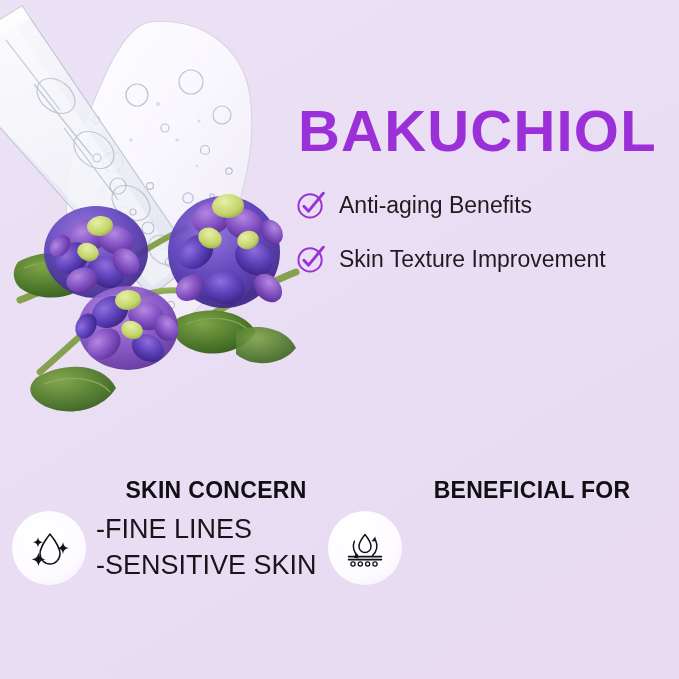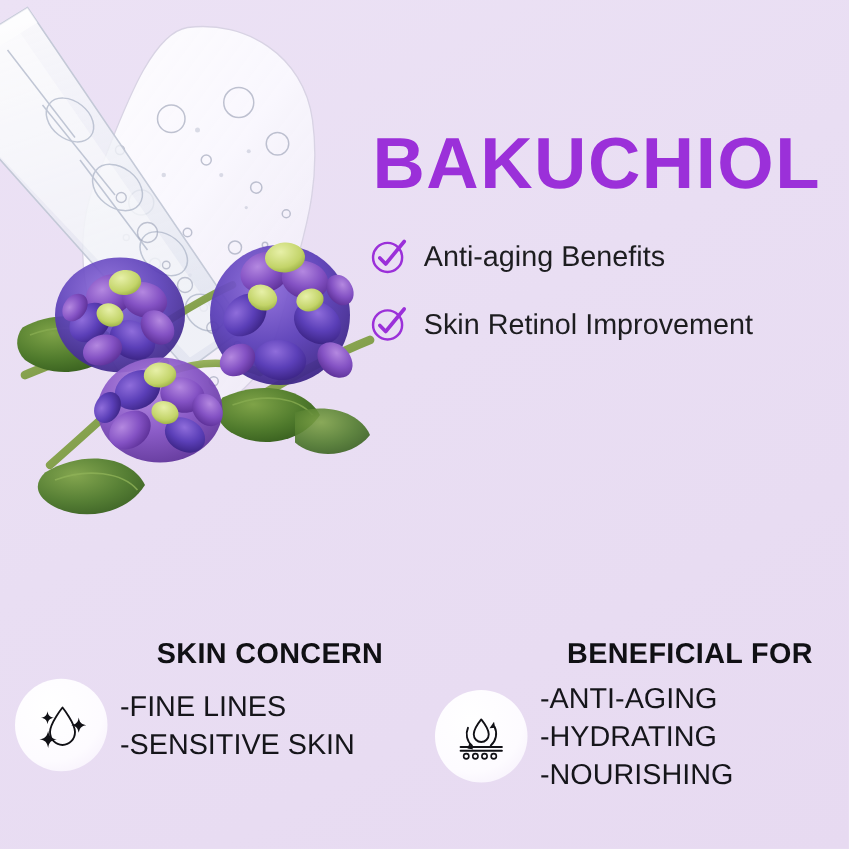--- a/index.html
+++ b/index.html
@@ -70,29 +70,28 @@
     white-space: nowrap;
   }
 
   
   .cols {
     position: absolute;
     left: 0;
     top: 478px;
     width: 619px;
     height: 160px;
-    margin-top: 32px;
   }
   .col {
     position: absolute;
     top: 0;
     width: 330px;
   }
   .col-left  { left: 12px; }
-  .col-right { left: 348px; }
+  .col-right { left: 328px; }
 
   .col-title {
     font-size: 23px;
     font-weight: bold;
     color: #101014;
     letter-spacing: 0.3px;
     text-align: center;
     margin: 0 0 8px 0;
     padding-left: 78px;
     line-height: 1.1;
@@ -108,21 +107,21 @@
     flex: 0 0 74px;
     border-radius: 50%;
     background: radial-gradient(circle at 38% 32%, #ffffff 0%, #fdfbff 62%, #f3ecfa 100%);
     display: flex;
     align-items: center;
     justify-content: center;
     margin-right: 10px;
   }
   .icon-circle svg { display: block; }
   .col-items {
-    font-size: 23px;
+    font-size: 27px;
     color: #15151a;
     line-height: 1.33;
     white-space: nowrap;
   }
   .col-item { display: block; }
 </style>
 </head>
 <body>
 
 <div id="canvas">
@@ -297,21 +296,21 @@
         <path d="M8.4 17.4 L13.4 22.6 L29.2 3.4" fill="none" stroke="#9b30d9" stroke-width="3.1" stroke-linecap="round" stroke-linejoin="round"></path>
       </svg>
       <span class="benefit-label">Anti-aging Benefits</span>
     </div>
 
     <div class="benefit-row">
       <svg class="check-icon" viewBox="0 0 32 32">
         <circle cx="15" cy="17" r="12.4" fill="none" stroke="#9b30d9" stroke-width="2.1"></circle>
         <path d="M8.4 17.4 L13.4 22.6 L29.2 3.4" fill="none" stroke="#9b30d9" stroke-width="3.1" stroke-linecap="round" stroke-linejoin="round"></path>
       </svg>
-      <span class="benefit-label">Skin Retinol Improvement</span>
+      <span class="benefit-label">Skin Texture Improvement</span>
     </div>
 
 
   </div>
 
   <div class="cols">
 
     <div class="col col-left">
       <div class="col-title">SKIN CONCERN</div>
       <div class="col-body">
@@ -343,22 +342,17 @@
             <line x1="6.5" y1="31.6" x2="39.5" y2="31.6" stroke="#111116" stroke-width="1.6" stroke-linecap="round"></line>
             <line x1="6.5" y1="34.6" x2="39.5" y2="34.6" stroke="#111116" stroke-width="1.6" stroke-linecap="round"></line>
             <g fill="none" stroke="#111116" stroke-width="1.3">
               <circle cx="11" cy="39" r="2.1"></circle>
               <circle cx="18.3" cy="39" r="2.1"></circle>
               <circle cx="25.6" cy="39" r="2.1"></circle>
               <circle cx="33" cy="39" r="2.1"></circle>
             </g>
           </svg>
         </div>
-        <div class="col-items">
-          <span class="col-item">-ANTI-AGING</span>
-          <span class="col-item">-HYDRATING</span>
-          <span class="col-item">-NOURISHING</span>
-        </div>
       </div>
     </div>
   </div>
 
 </div>
 
 </body></html>

